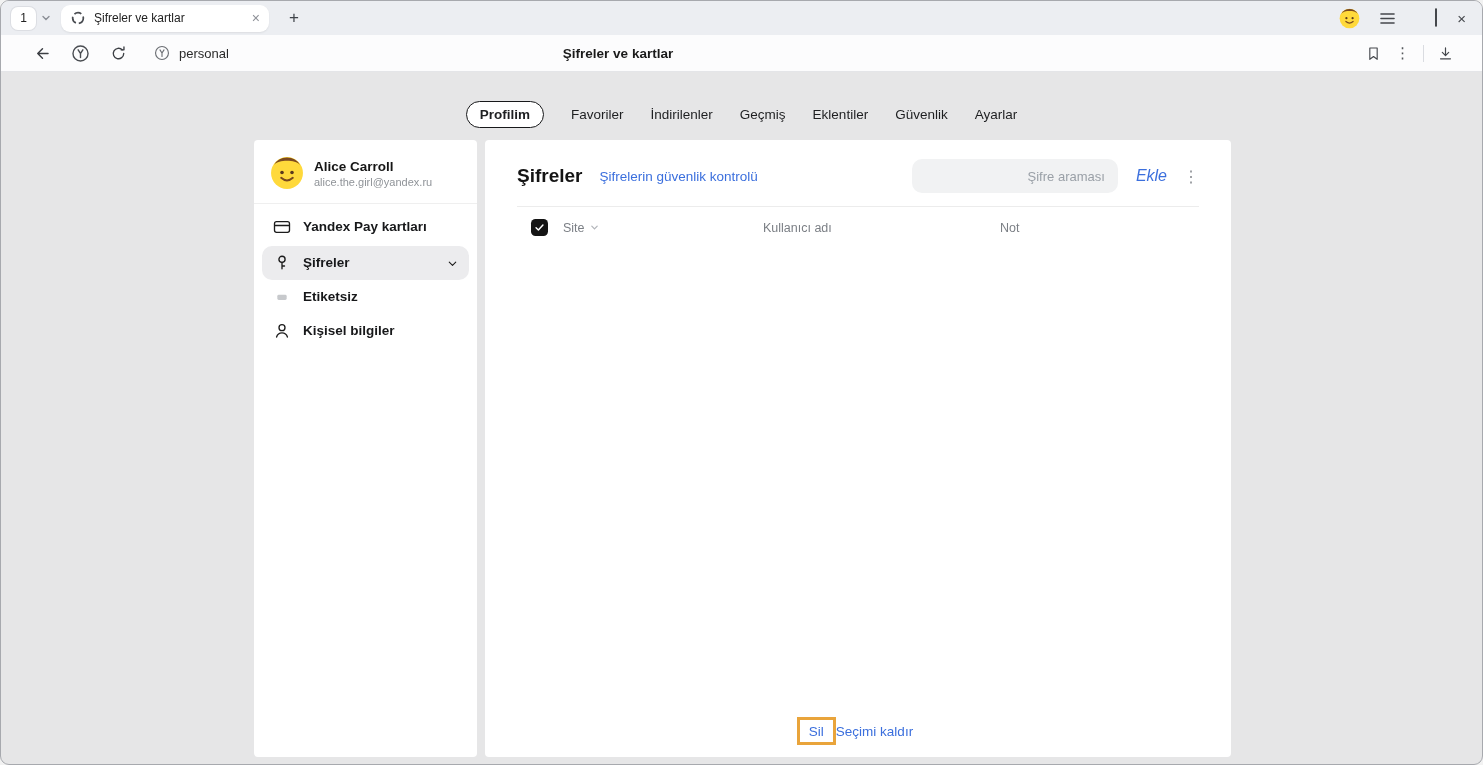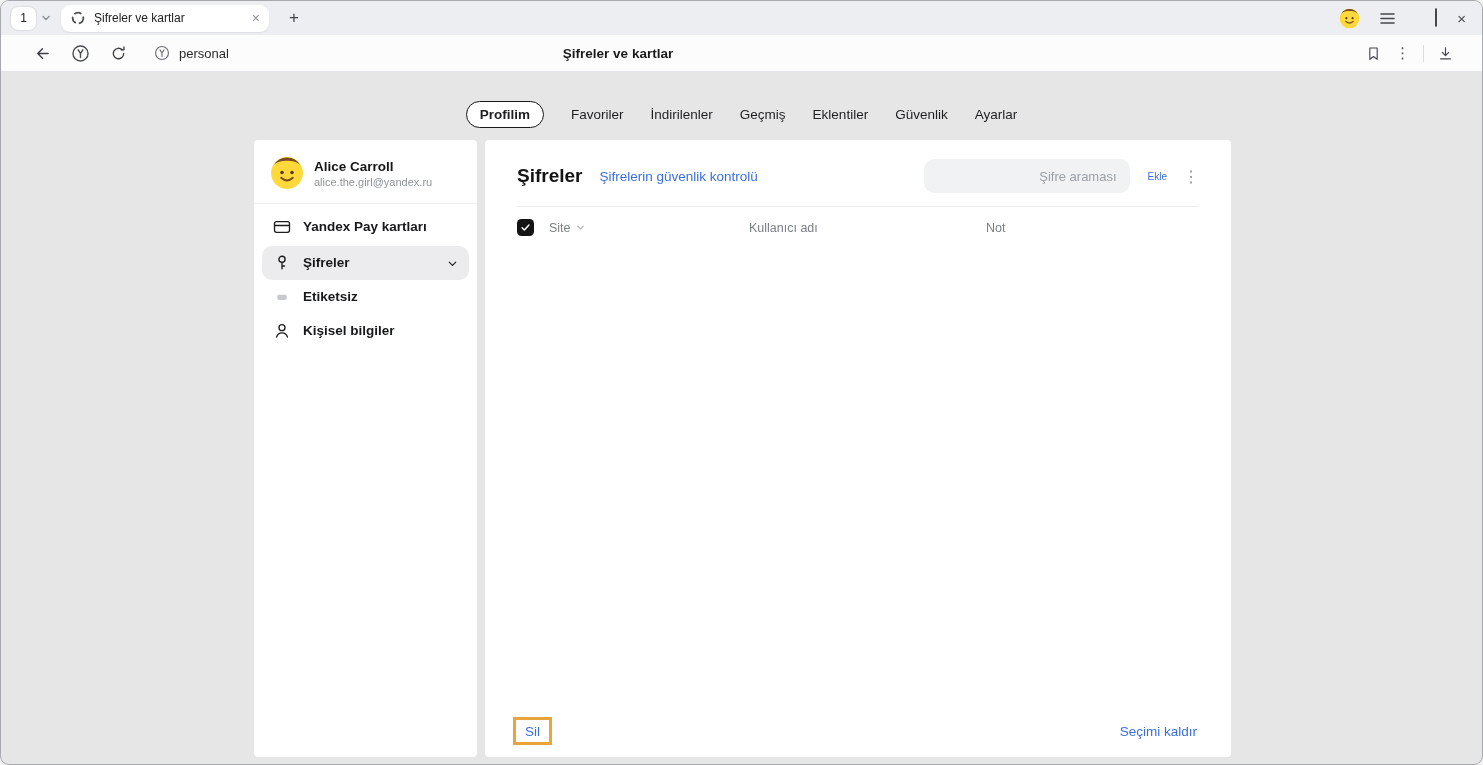--- a/index.html
+++ b/index.html
@@ -52,31 +52,31 @@
   .wrap-lbl{width:128px;}
 
   
   .main{flex:1;position:relative;display:flex;flex-direction:column;}
   .main-header{display:flex;align-items:center;padding:19px 32px 13px;}
   .m-title{font-size:19px;font-weight:bold;color:#141414;}
   .blue{color:#3b6fdd;text-decoration:none;cursor:default;}
   .sec-link{margin-left:17px;font-size:13.5px;}
   .search{margin-left:auto;width:206px;height:34px;background:#f1f2f3;border:none;border-radius:10px;padding:0 13px;font-size:13px;color:#222;font-family:"Liberation Sans",sans-serif;outline:none;text-align:right;}
   .search::placeholder{color:#9aa0a7;}
-  .add{margin-left:18px;font-size:10px;}
+  .add{margin-left:18px;font-size:16px;font-style:italic;}
   .m-kebab{margin-left:16px;color:#8e9196;font-size:16px;}
   .h-divider{height:1px;background:#ececec;margin:0 32px;}
-  .thead{display:grid;grid-template-columns:32px 200px 237px 1fr;align-items:center;height:41px;padding:0 32px;font-size:12.5px;color:#7b7f85;}
+  .thead{display:grid;grid-template-columns:32px 200px 237px 1fr;align-items:center;height:41px;padding:0 46px;font-size:12.5px;color:#7b7f85;}
   .site-h{display:flex;align-items:center;gap:5px;}
   .trow{display:grid;grid-template-columns:32px 200px 237px 1fr;align-items:center;height:27px;padding:0 32px;background:#f1f1f3;font-size:13px;color:#1b1b1b;}
   .site-cell{font-weight:bold;}
   .checkbox{width:17px;height:17px;border-radius:4.5px;background:#141414;display:flex;align-items:center;justify-content:center;flex:none;}
   .ann{border:3px solid #e9a43b;}
   .cb-ann{display:inline-flex;padding:1px;margin-left:-4px;}
-  .m-footer{margin-top:auto;display:flex;align-items:center;justify-content:space-between;padding:0 34px 0 28px;height:52px;}
+  .m-footer{margin-top:auto;display:flex;align-items:center;justify-content:center;padding:0 34px 0 28px;height:52px;}
   .sil-wrap{padding:2px 9px;}
   .f-link{font-size:13.5px;}
 </style>
 </head>
 <body>
 
 <div class="window">
 
   <div class="tabstrip">
     <div class="group-badge">1</div>

